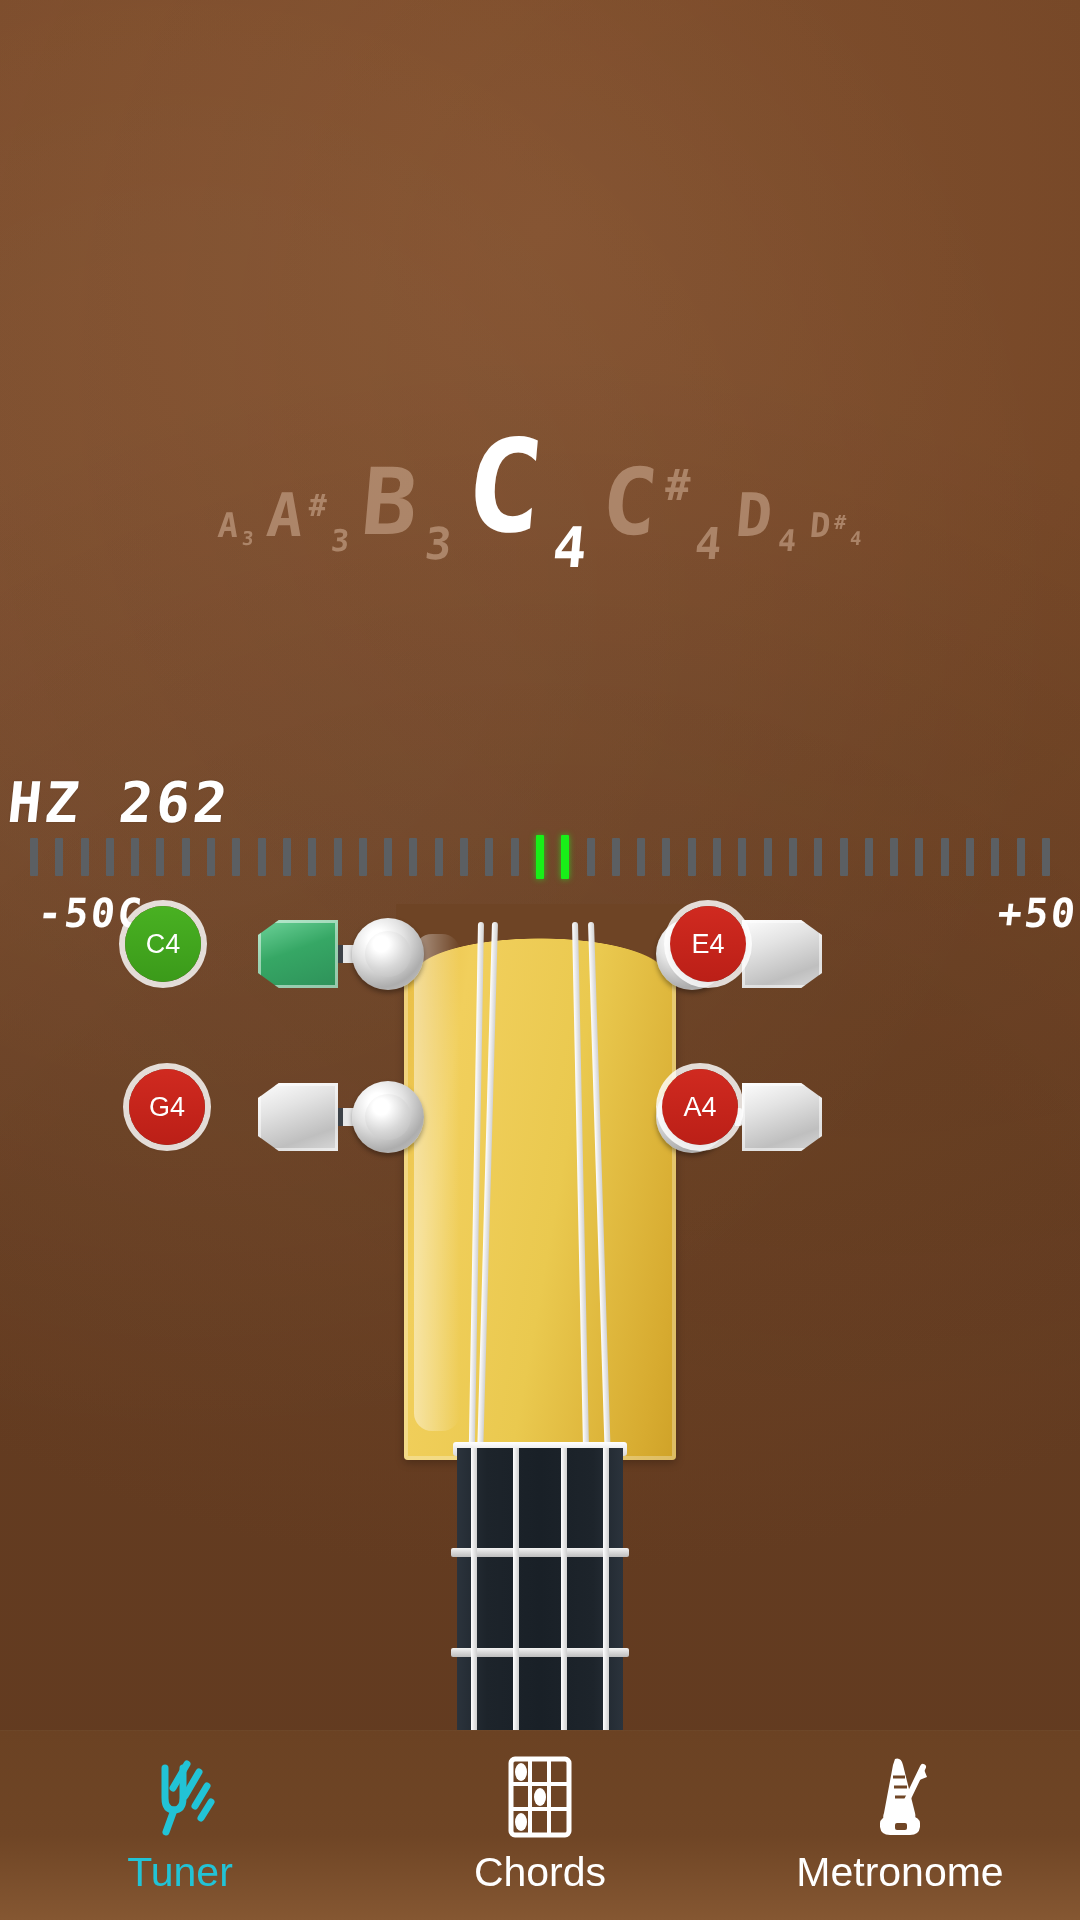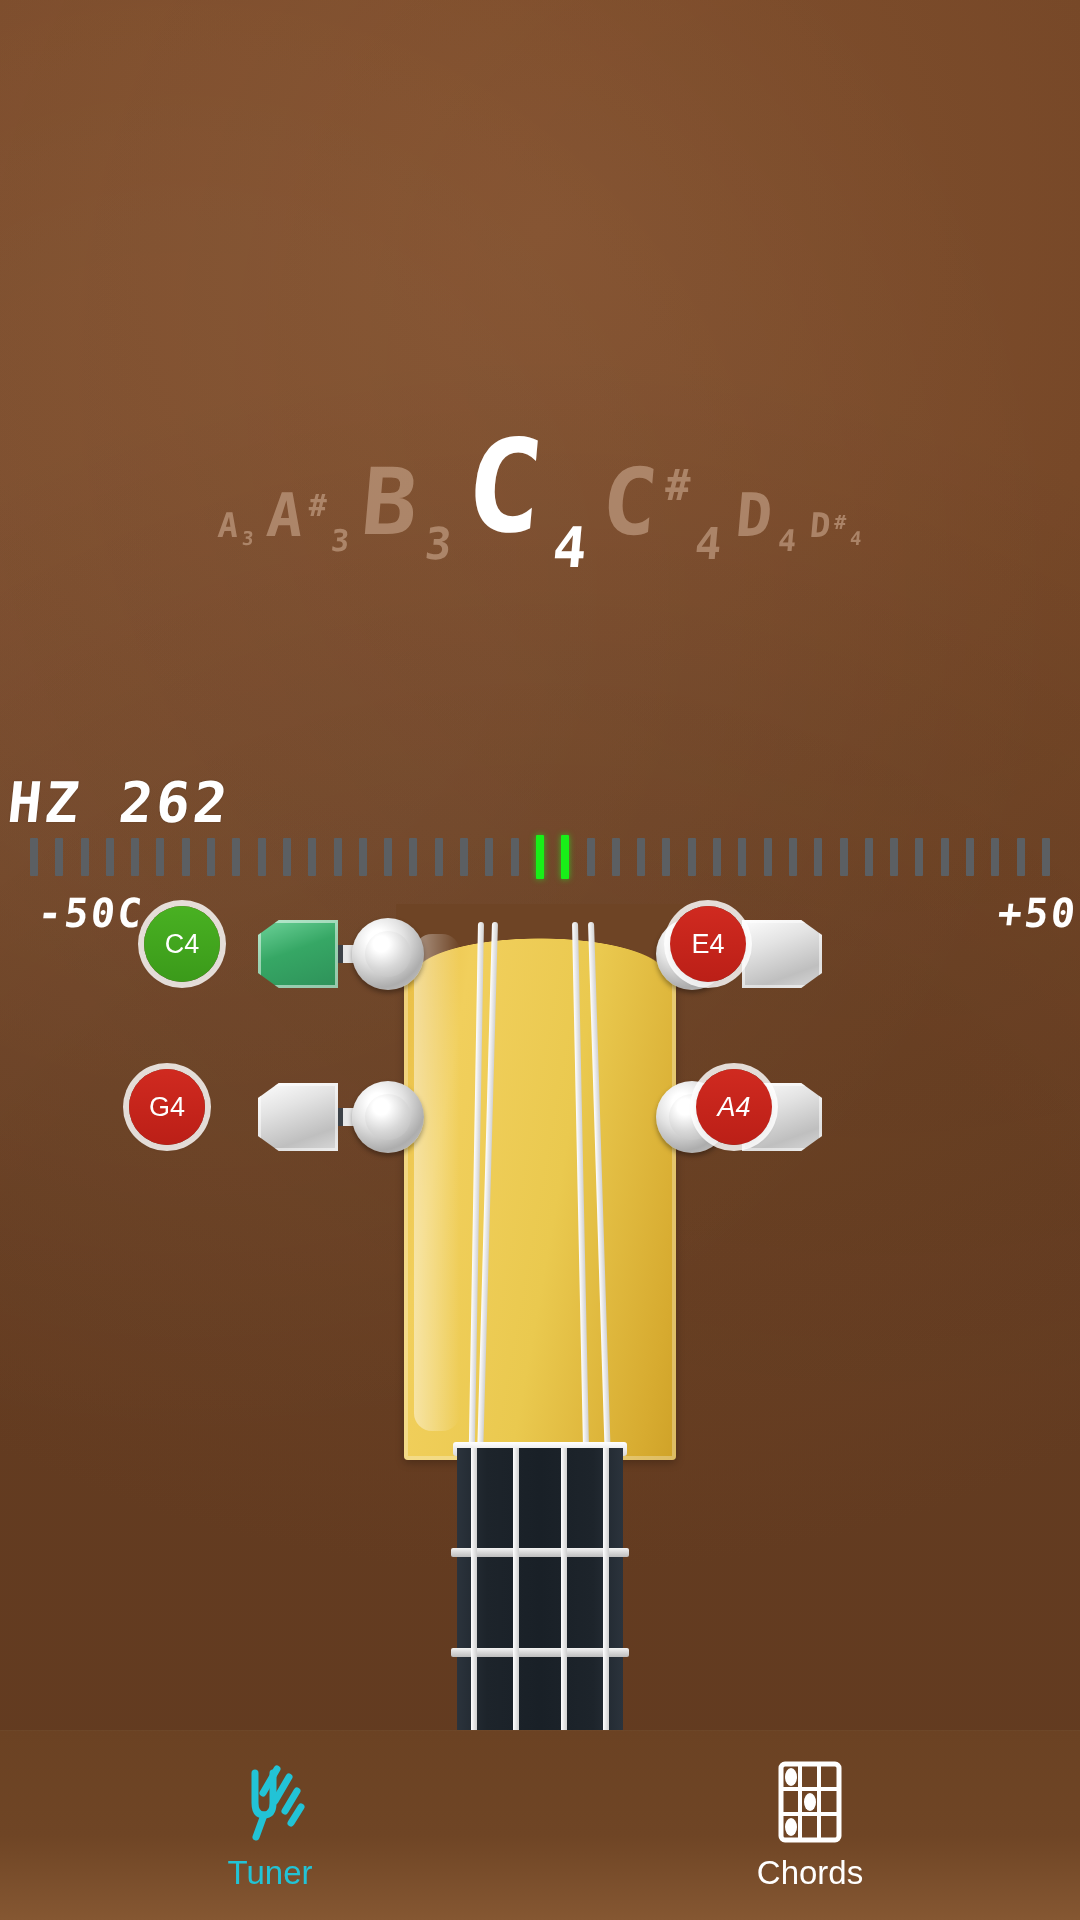--- a/index.html
+++ b/index.html
@@ -265,21 +265,21 @@
     border-top:1px solid rgba(0,0,0,.18);
   }
   .nav-item{
     flex:1;
     display:flex; flex-direction:column;
     align-items:center; justify-content:center;
     gap:10px;
   }
   .nav-icon{ height:84px; display:flex; align-items:center; justify-content:center; }
   .nav-label{
-    font-size:33px;
+    font-size:41px;
     color:#ffffff;
     font-family:"Liberation Sans", sans-serif;
   }
   .nav-item.active .nav-label{ color:#22c3d6; }
 </style>
 </head>
 <body>
 
 <div id="bg"></div>
 
@@ -407,24 +407,24 @@
         <div class="peg-knob left" style="left: 258px; top: 163px;"></div>
         <div class="peg-post" style="left: 352px; top: 161px; position: absolute;"></div>
       </div>
       <div class="peg">
         <div class="peg-shaft" style="left: 690px; top: 188px; position: absolute;"></div>
         <div class="peg-knob right" style="left: 742px; top: 163px;"></div>
         <div class="peg-post" style="left: 656px; top: 161px; position: absolute;"></div>
       </div>
     </div>
   <div id="string-buttons">
-      <div class="string-btn in-tune" style="left: 144px; top: -14px;">C4</div>
+      <div class="string-btn in-tune" style="left: 125px; top: -14px;">C4</div>
       <div class="string-btn off" style="left: 670px; top: -14px;">E4</div>
       <div class="string-btn off" style="left: 129px; top: 149px;">G4</div>
-      <div class="string-btn off" style="left: 696px; top: 149px; font-style: italic;">A4</div>
+      <div class="string-btn off" style="left: 662px; top: 149px;">A4</div>
     </div>
 </div>
 
 <div id="navbar">
     <div class="nav-item active">
       <div class="nav-icon">
         <svg width="74" height="78" viewBox="0 0 74 78">
       <g stroke="#22c3d6" stroke-width="7" stroke-linecap="round" fill="none">
         <path d="M22 10 L22 40 Q22 52 31 52 Q40 52 40 40 L40 10"></path>
         <path d="M31 52 L23 74"></path>
@@ -449,13 +449,30 @@
       </g>
       <g fill="#fff">
             <ellipse cx="13" cy="16" rx="6" ry="9"></ellipse>
         <ellipse cx="32" cy="41" rx="6" ry="9"></ellipse>
             <ellipse cx="13" cy="66" rx="6" ry="9"></ellipse>
           </g>
     </svg>
       </div>
       <div class="nav-label">Chords</div>
     </div>
+    <div class="nav-item">
+      <div class="nav-icon">
+        <svg width="70" height="84" viewBox="0 0 70 84">
+      <path d="M30 4 Q36 2 38 10 L50 58 Q52 66 44 68 L24 68 Q16 66 19 58 L28 10 Z" fill="#fff"></path>
+      <path d="M20 62 Q14 64 15 72 Q16 80 25 80 L45 80 Q54 80 55 72 Q56 64 50 62 Z" fill="#fff"></path>
+      <rect x="30" y="68" width="12" height="7" rx="2" fill="#6f4525"></rect>
+      <g stroke="#6f4525" stroke-width="3">
+        <line x1="28" y1="22" x2="40" y2="22"></line>
+            <line x1="29" y1="32" x2="42" y2="32"></line>
+        <line x1="30" y1="42" x2="44" y2="42"></line>
+          </g>
+      <path d="M58 12 L34 62" stroke="#fff" stroke-width="6" stroke-linecap="round"></path>
+      <path d="M58 12 L52 26 L62 22 Z" fill="#fff"></path>
+    </svg>
+      </div>
+      <div class="nav-label">Metronome</div>
+    </div>
   </div>
 
 </body></html>

